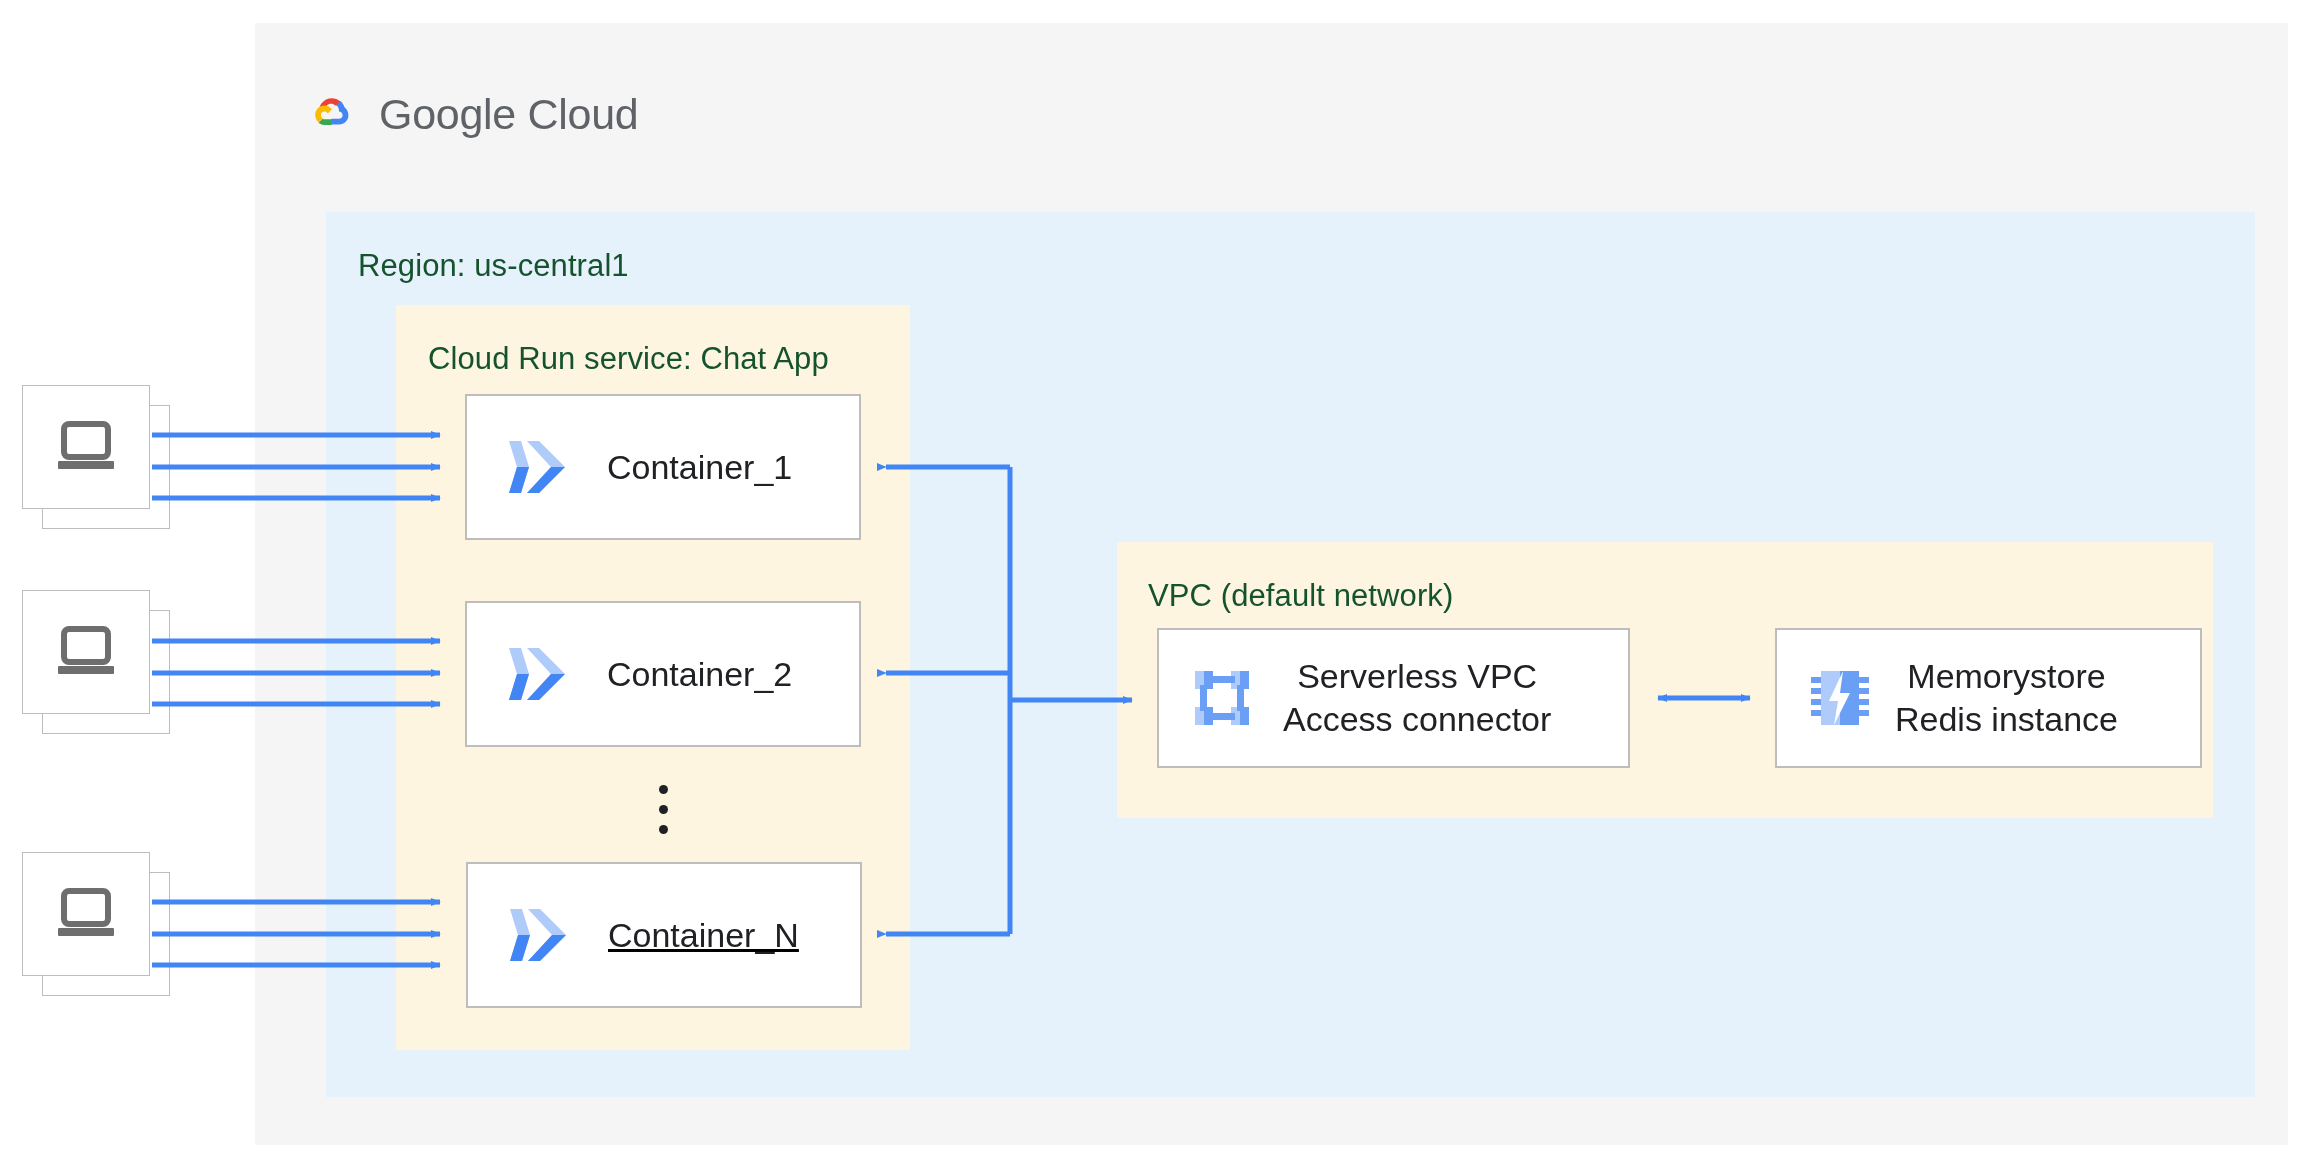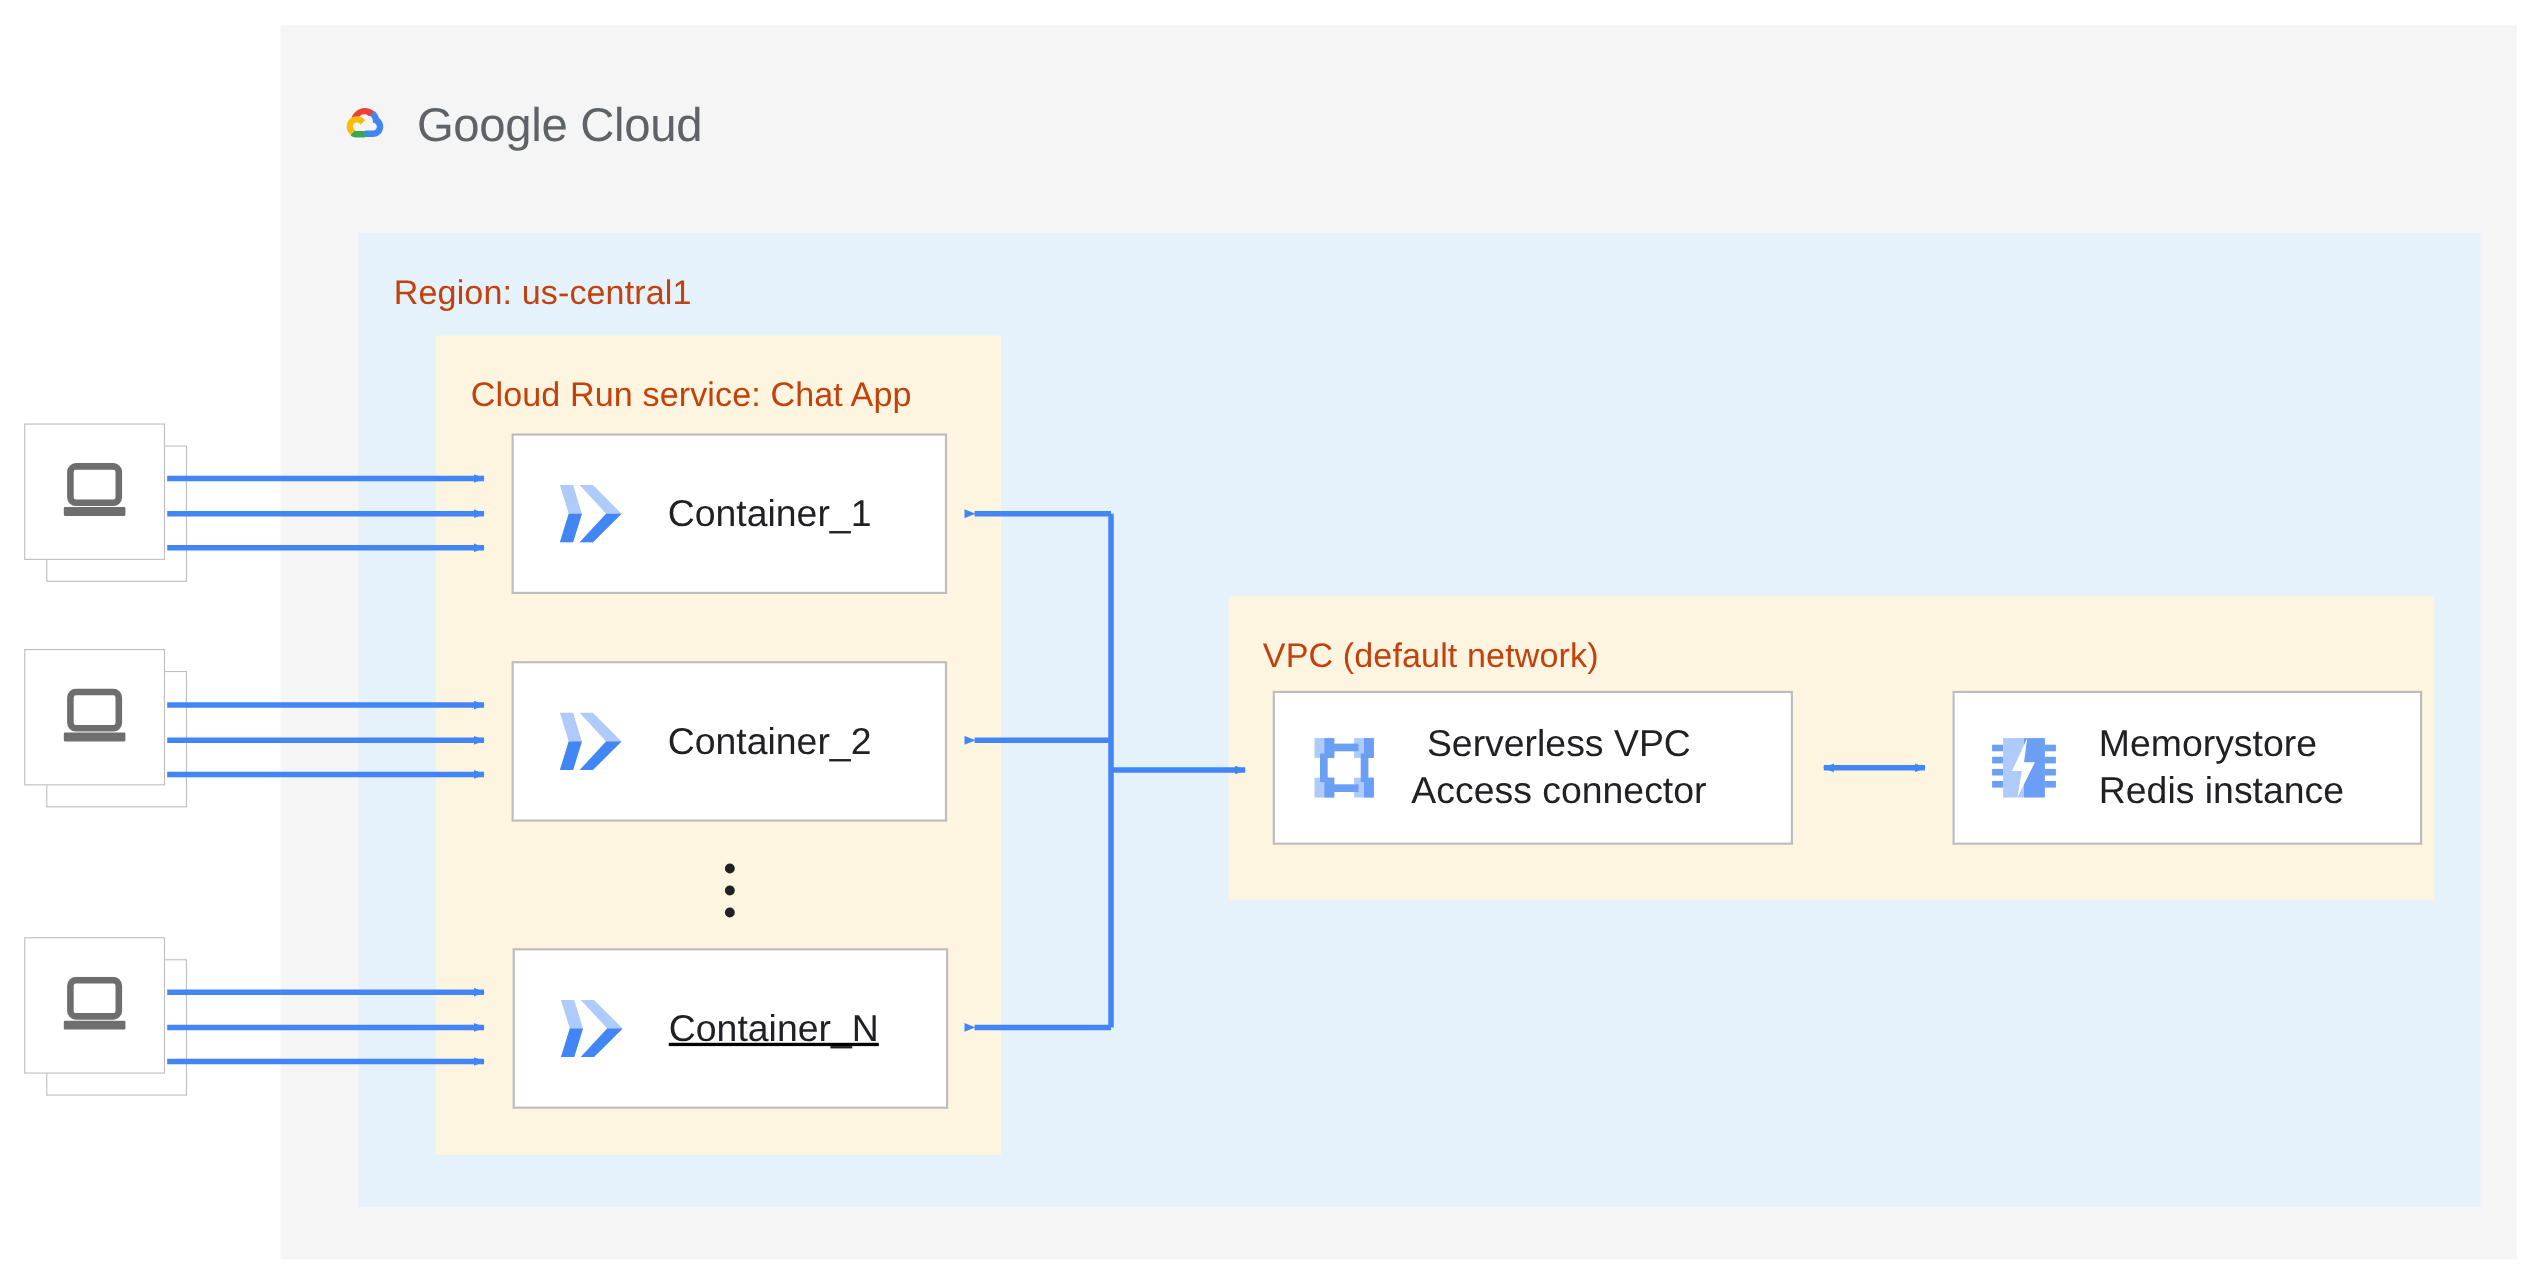--- a/index.html
+++ b/index.html
@@ -49,21 +49,21 @@
     position: absolute;
     left: 1117px;
     top: 542px;
     width: 1096px;
     height: 276px;
     background: #fdf5e0;
   }
 
   .panel-label {
     position: absolute;
-    color: #c2410c;
+    color: #14532d;
     font-size: 31px;
     white-space: nowrap;
     letter-spacing: 0.1px;
   }
   .label-region   { left: 358px;  top: 248px; }
   .label-cloudrun { left: 428px;  top: 341px; }
   .label-vpc      { left: 1148px; top: 578px; }
 
   
   .gc-logo {
@@ -110,21 +110,22 @@
     padding-left: 28px;
     gap: 26px;
     text-align: center;
   }
   .node-memorystore {
     left: 1775px;
     top: 628px;
     width: 427px;
     height: 140px;
     padding-left: 28px;
-    gap: 33px;
+    gap: 20px;
+    text-align: center;
   }
 
   .node-label {
     font-size: 34px;
     color: #202124;
     line-height: 1.26;
     white-space: pre-line;
   }
 
   

